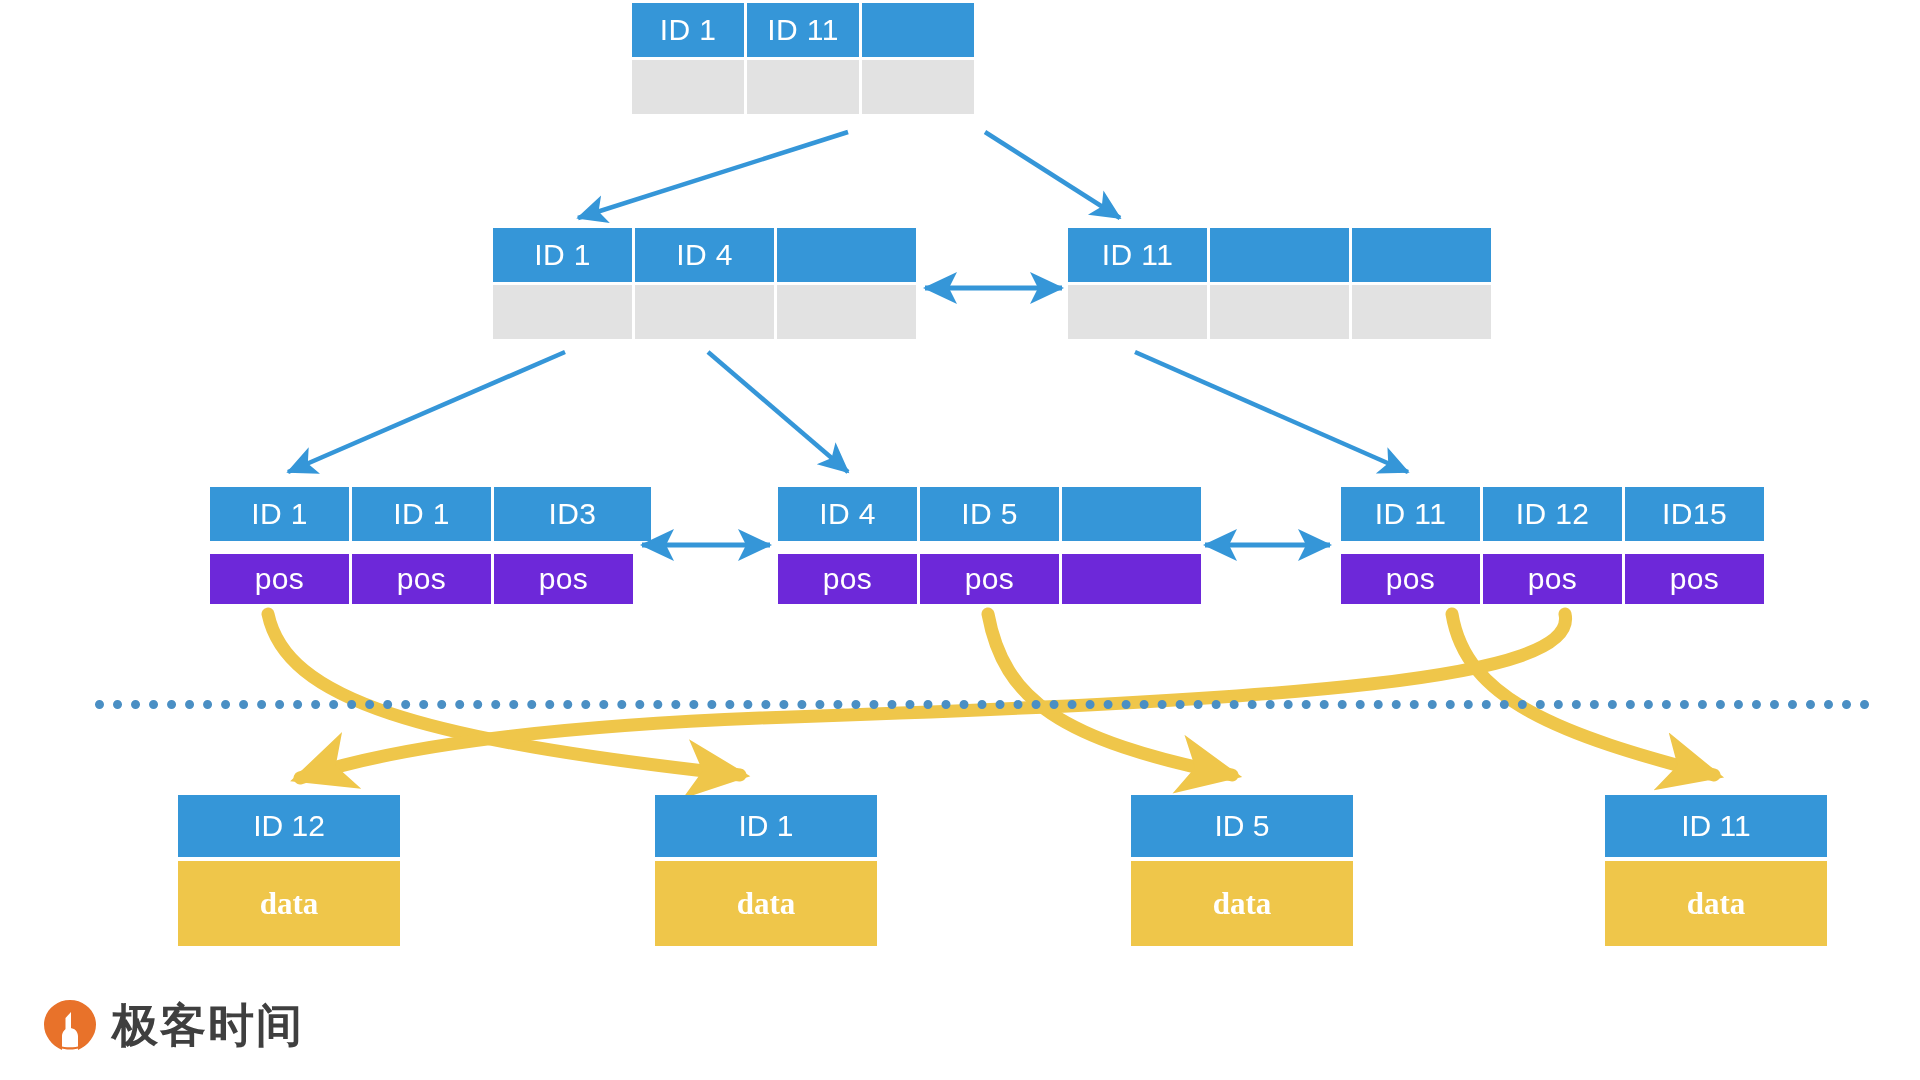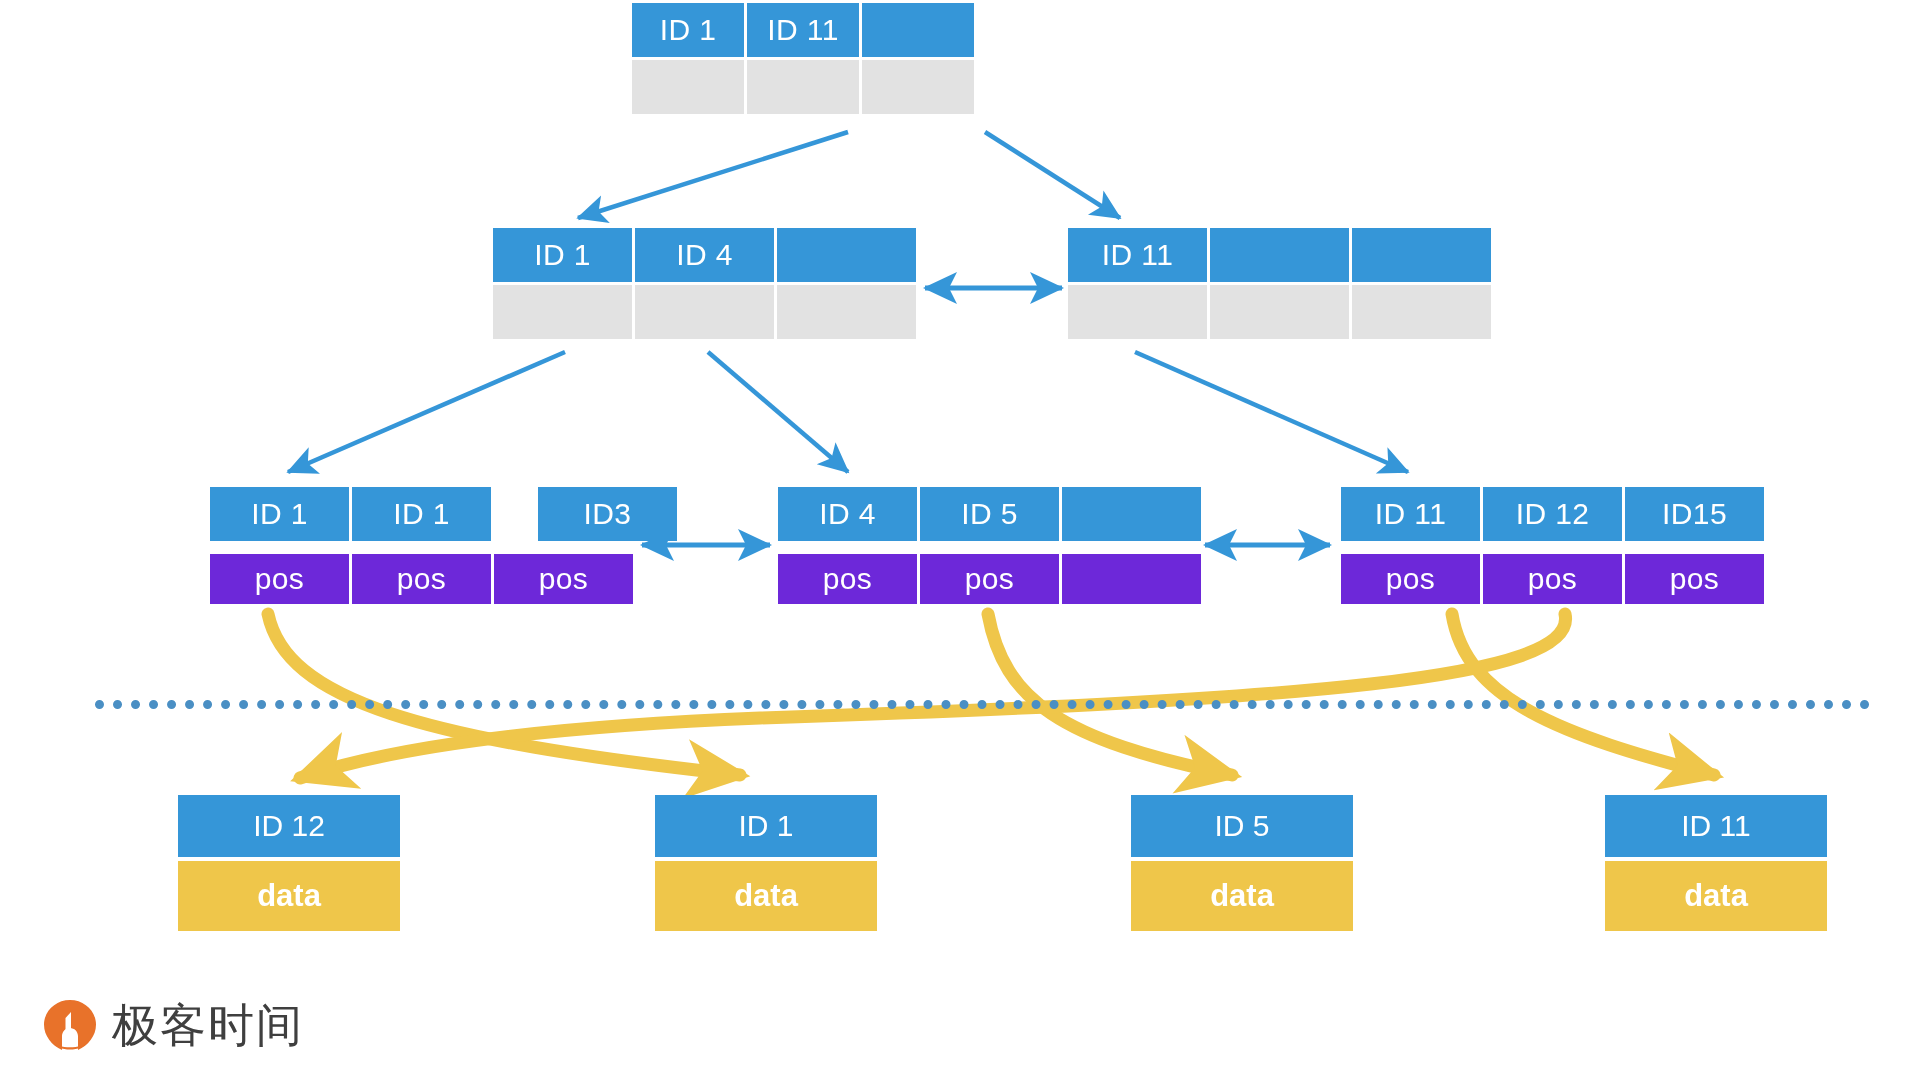--- a/index.html
+++ b/index.html
@@ -66,26 +66,27 @@
     height: 62px;
     display: flex;
     align-items: center;
     justify-content: center;
     font-size: 30px;
     margin-bottom: 4px;
   }
   .record .rec-data {
     background: #EFC64A;
     color: #ffffff;
-    height: 70px;
+    height: 85px;
     display: flex;
     align-items: center;
     justify-content: center;
     font-size: 31px;
     font-weight: bold;
+    font-family: Liberation Serif, serif;
   }
 
   
   .dotted-sep {
     position: absolute;
     height: 0;
     border-top: 9px dotted #4A8FC4;
   }
 
   
@@ -95,21 +96,21 @@
     align-items: center;
   }
   #logo .mark {
     width: 56px;
     height: 56px;
     margin-right: 14px;
     flex: 0 0 auto;
   }
   #logo .wordmark {
     font-size: 46px;
-    font-weight: normal;
+    font-weight: bold;
     color: #3F3F3F;
     letter-spacing: 2px;
     font-family: "DejaVu Sans", "Liberation Sans", sans-serif;
   }
 </style>
 </head>
 <body>
 
 <div id="canvas">
 
@@ -189,21 +190,21 @@
       <div class="cell slot" style="width:139px;"></div>
       <div class="cell slot" style="width:139px;"></div>
       <div class="cell slot" style="width:139px;"></div>
     </div>
   </div>
 
   <div class="node" style="left:210px; top:487px;">
     <div class="row keys">
       <div class="cell key" style="width:139px;">ID 1</div>
       <div class="cell key" style="width:139px;">ID 1</div>
-      <div class="cell key" style="width:139px;margin-left:44px;">ID3</div>
+      <div class="cell key" style="width:157px;">ID3</div>
     </div>
     <div class="row pos">
       <div class="cell pos" style="width:139px;">pos</div>
       <div class="cell pos" style="width:139px;">pos</div>
       <div class="cell pos" style="width:139px;">pos</div>
     </div>
   </div>
 
   <div class="node" style="left:778px; top:487px;">
     <div class="row keys">

